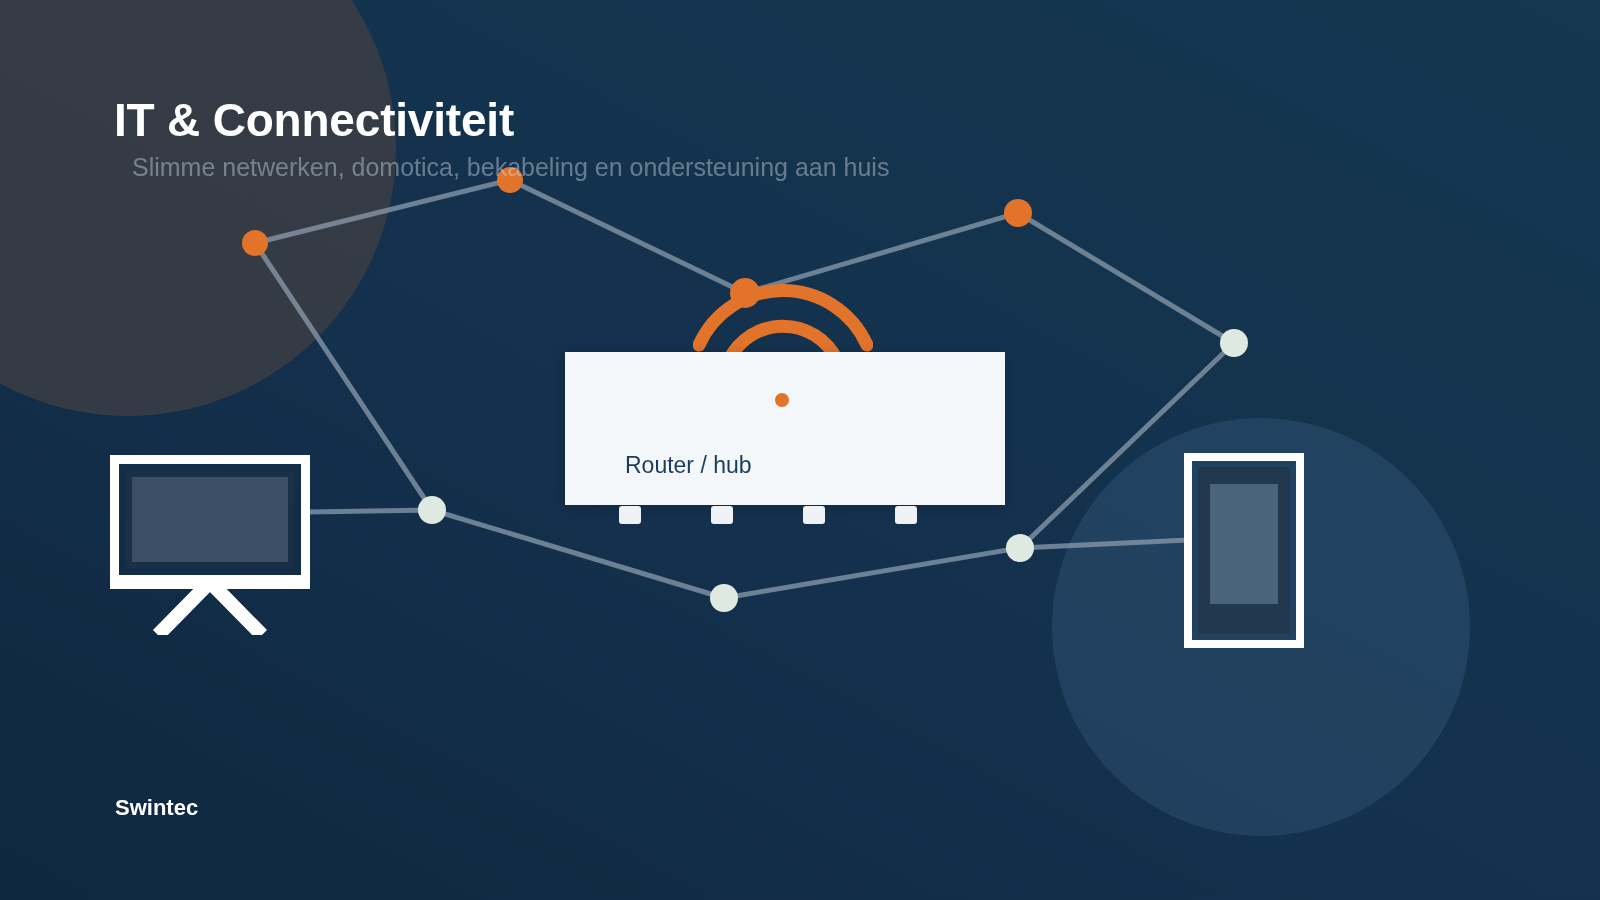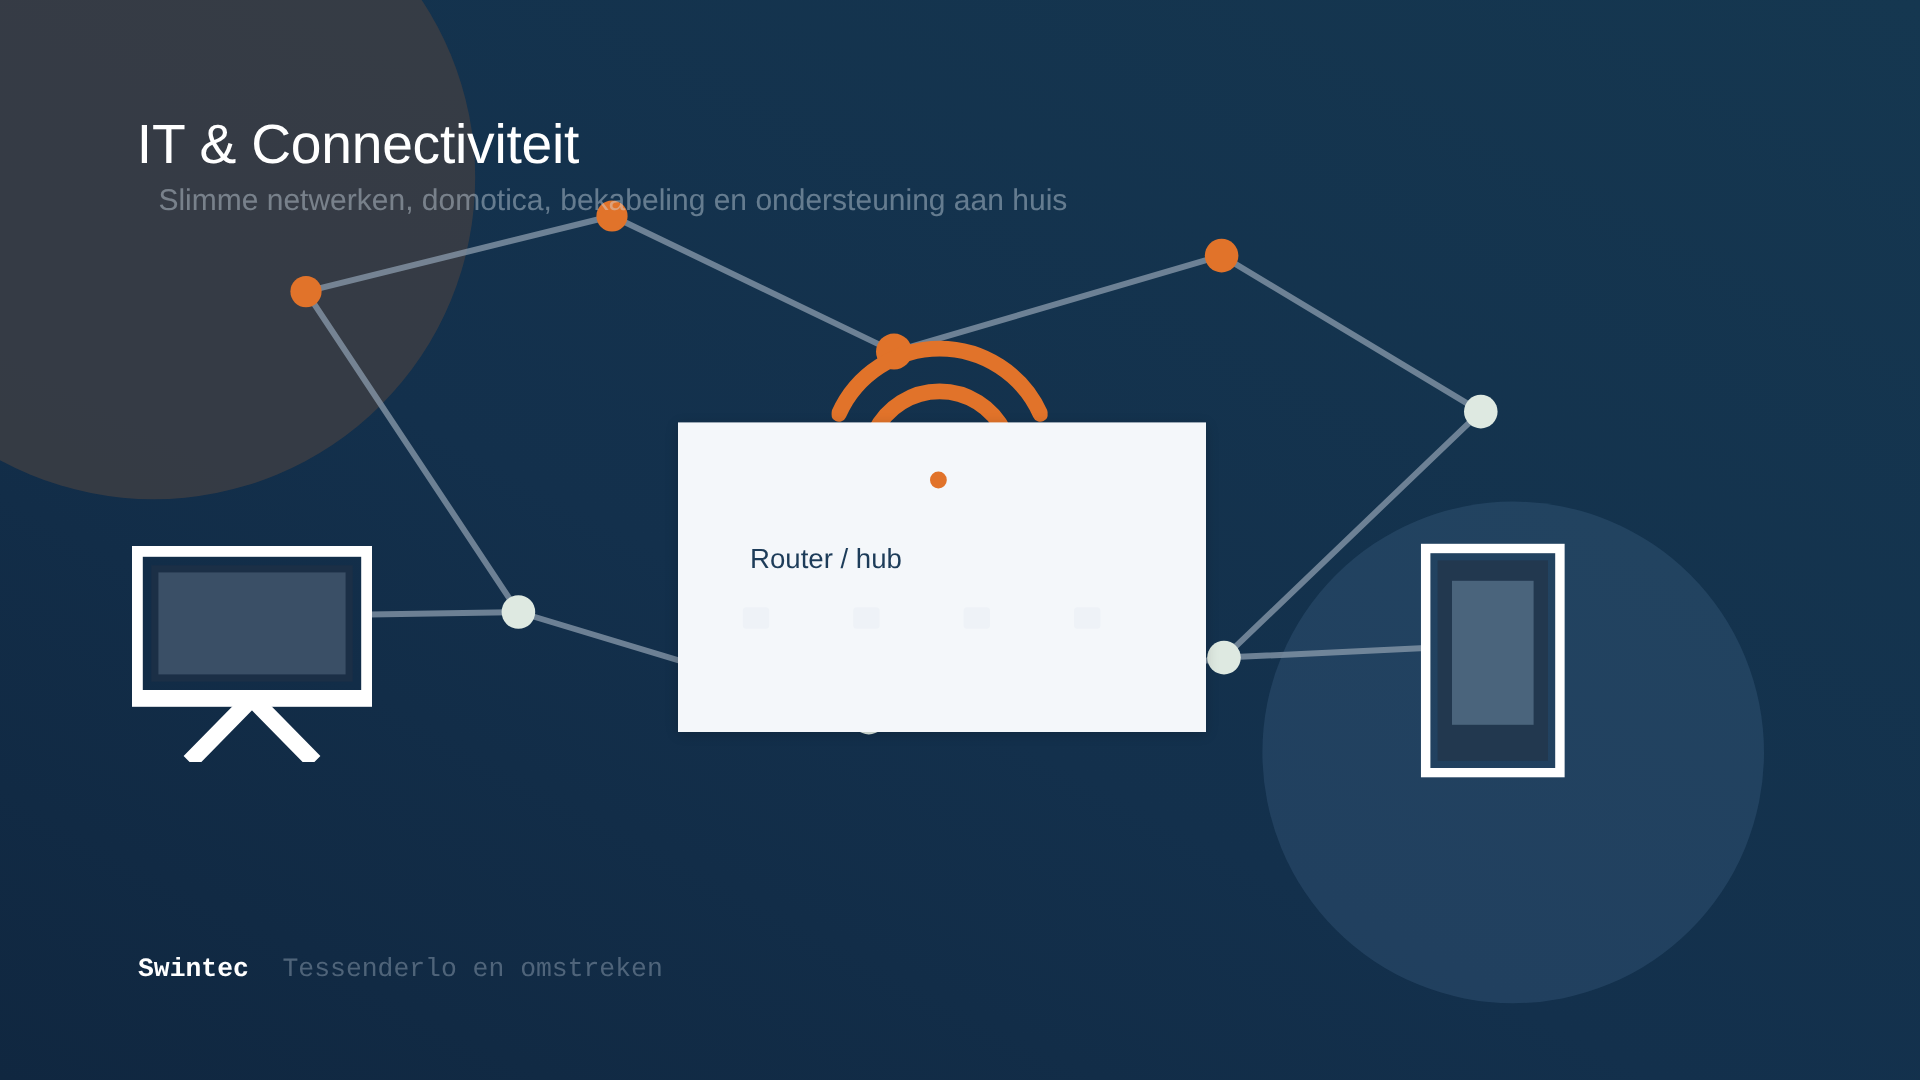--- a/index.html
+++ b/index.html
@@ -49,39 +49,39 @@
   }
   .header {
     position: absolute;
     left: 114px;
     top: 96px;
     width: 1100px;
   }
   .title {
     margin: 0;
     font-size: 46px;
-    font-weight: normal;
+    font-weight: bold;
     color: #ffffff;
     letter-spacing: -0.2px;
     line-height: 1.08;
   }
   .subtitle {
     margin: 6px 0 0 18px;
     font-size: 25px;
     font-weight: normal;
     color: rgba(214, 226, 235, 0.42);
     line-height: 1.2;
     white-space: nowrap;
   }
   .router-card {
     position: absolute;
     left: 565px;
     top: 352px;
     width: 440px;
-    height: 258px;
+    height: 153px;
     background: #f4f7fa;
     box-shadow: 0 2px 10px rgba(0,0,0,0.18);
   }
   .router-label {
     position: absolute;
     left: 60px;
     top: 100px;
     font-size: 23px;
     color: #1d3c59;
     white-space: nowrap;
@@ -124,23 +124,22 @@
     position: absolute;
     left: 1184px;
     top: 453px;
   }
   .footer {
     position: absolute;
     left: 115px;
     top: 795px;
     display: flex;
     align-items: baseline;
-    gap: 28px;
+    gap: 12px;
     white-space: nowrap;
-    font-family: Liberation Mono, monospace;
   }
   .brand {
     font-size: 22px;
     font-weight: bold;
     color: #ffffff;
   }
   .tagline {
     font-size: 22px;
     color: rgba(206, 220, 232, 0.33);
   }
@@ -214,16 +213,15 @@
       </div>
   </div>
 
   <div class="header">
     <h1 class="title">IT &amp; Connectiviteit</h1>
     <p class="subtitle">Slimme netwerken, domotica, bekabeling en ondersteuning aan huis</p>
   </div>
 
   <div class="footer">
     <span class="brand">Swintec</span>
-    <span class="tagline">Tessenderlo en omstreken</span>
   </div>
 
 </div>
 
 </body></html>

